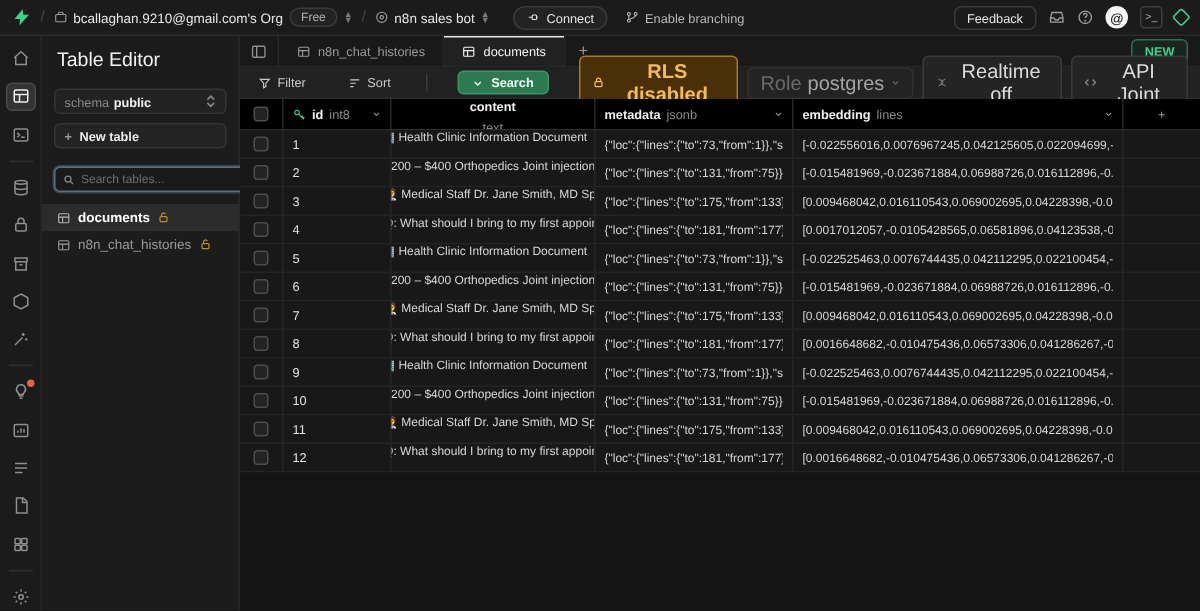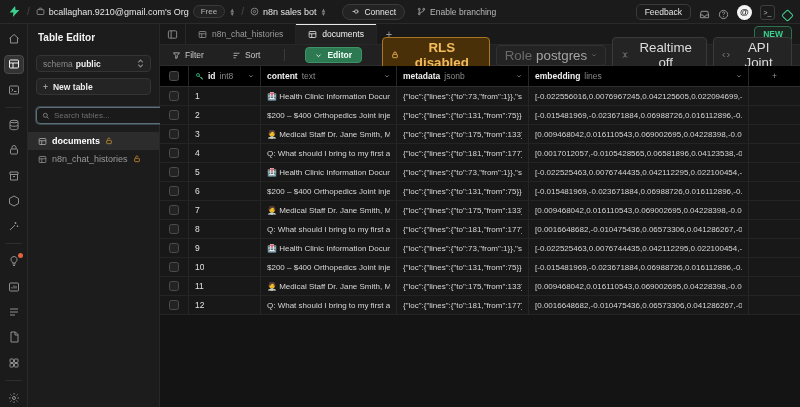--- a/index.html
+++ b/index.html
@@ -10,21 +10,21 @@
   
   .topbar { height:24px; background:#1b1b1b; border-bottom:1px solid #2a2a2a;
     display:flex; align-items:center; padding:0 8px; gap:6px; flex:none; font-size:9px; }
   .crumb-sep { color:#4a4a4a; font-size:10px; }
   .crumb { display:flex; align-items:center; gap:4px; color:#e6e6e6; }
   .pill { border:1px solid #3a3a3a; border-radius:9px; padding:1px 7px; color:#b4b4b4; font-size:8px; background:#222; }
   .updown { display:flex; flex-direction:column; line-height:4px; color:#7a7a7a; font-size:6px; }
   .tb-btn { display:flex; align-items:center; gap:4px; border:1px solid #3a3a3a; background:#232323;
     border-radius:5px; padding:2px 8px; color:#e6e6e6; font-size:8.5px; cursor:pointer; }
   .tb-ghost { display:flex; align-items:center; gap:4px; color:#b9b9b9; font-size:8.5px; cursor:pointer; }
-  .topbar-right { margin-left:auto; display:flex; align-items:flex-end; gap:8px; }
+  .topbar-right { margin-left:auto; display:flex; align-items:center; gap:8px; }
   .icon-plain { color:#9c9c9c; display:flex; align-items:center; cursor:pointer; }
   .avatar { width:15px; height:15px; border-radius:50%; background:#f5f5f5; color:#222;
     display:flex; align-items:center; justify-content:center; font-size:9px; font-weight:bold; cursor:pointer; }
   .term-box { width:15px; height:15px; border:1px solid #3e3e3e; border-radius:3px; color:#b9b9b9;
     font-size:7px; display:flex; align-items:center; justify-content:center; cursor:pointer; }
   .diamond { width:9px; height:9px; border:1.4px solid #3ecf8e; transform:rotate(45deg); border-radius:2px; cursor:pointer; }
 
   .shell { flex:1; display:flex; min-height:0; }
 
   
@@ -32,21 +32,21 @@
     flex-direction:column; align-items:center; padding-top:6px; gap:7px; flex:none; }
   .rail-item { width:20px; height:20px; border-radius:4px; display:flex; align-items:center;
     justify-content:center; color:#8f8f8f; cursor:pointer; position:relative; }
   .rail-item.active { background:#333; border:1px solid #4a4a4a; color:#f0f0f0; }
   .rail-div { width:16px; border-top:1px solid #2e2e2e; margin:1px 0; }
   .notif-dot { position:absolute; top:1px; right:1px; width:5px; height:5px; border-radius:50%; background:#e5633c; }
 
   
   .sidebar { width:132px; background:#1c1c1c; border-right:1px solid #282828; flex:none;
     display:flex; flex-direction:column; padding-top:8px; }
-  .sb-title { font-size:10px; font-weight:bold; color:#f2f2f2; padding:0 10px 10px; }
+  .sb-title { font-size:13px; font-weight:normal; color:#f2f2f2; padding:0 10px 10px; }
   .sb-select { margin:2px 8px 0; height:17px; border:1px solid #343434; background:#222; border-radius:4px;
     display:flex; align-items:center; padding:0 6px; gap:3px; font-size:8.5px; cursor:pointer; }
   .sb-select .lbl { color:#8a8a8a; }
   .sb-select .val { color:#f0f0f0; font-weight:bold; }
   .sb-newtable { margin:6px 8px 0; height:17px; border:1px solid #343434; background:#242424; border-radius:4px;
     display:flex; align-items:center; padding:0 6px; gap:5px; font-size:8.5px; color:#ededed; font-weight:bold; cursor:pointer; }
   .sb-search-row { margin:12px 8px 0; display:flex; gap:4px; }
   .sb-search { flex:1; height:17px; border:1px solid #5c6e78; box-shadow:0 0 0 1px #39464e; background:#1a1a1a;
     border-radius:4px; display:flex; align-items:center; padding:0 5px; gap:4px; }
   .sb-search input { flex:1; min-width:0; background:transparent; border:none; outline:none;
@@ -91,21 +91,21 @@
   .tbtn .dim { color:#8a8a8a; }
 
   
   .grid { flex:1; display:flex; flex-direction:column; min-height:0; }
   .g-header { height:21px; background:#000000; border-bottom:1px solid #2e2e2e; display:flex; flex:none; }
   .g-row { height:19px; display:flex; border-bottom:1px solid #242424; background:#181818; flex:none; }
   .gc { border-right:1px solid #262626; display:flex; align-items:center; padding:0 6px;
     overflow:hidden; white-space:nowrap; flex:none; }
   .gc.sel { width:29px; justify-content:center; }
   .gc.id  { width:72px; }
-  .gc.content { width:136px; }
+  .gc.content { width:136px;flex-direction:column; }
   .gc.meta { width:132px; }
   .gc.emb { width:220px; }
   .gc.add { width:51px; justify-content:center; border-right:none; color:#9a9a9a; cursor:pointer; }
   .g-header .gc { gap:4px; font-size:8.5px; }
   .col-name { color:#f0f0f0; font-weight:bold; }
   .col-type { color:#8a8a8a; }
   .g-header .chev { margin-left:auto; color:#8a8a8a; }
   .checkbox { width:10px; height:10px; border:1px solid #4c4c4c; border-radius:2.5px; background:#232323; cursor:pointer; }
   .cell-text { font-size:8px; color:#d6d6d6; overflow:hidden; white-space:nowrap; }
   .g-row .id .cell-text { font-size:8.5px; color:#e2e2e2; }
@@ -412,21 +412,21 @@
           </span>
           <span>Sort</span>
         </span>
         <span class="vdiv"></span>
         <button class="insert-btn">
           <span>
             <svg width="7" height="7" viewBox="0 0 24 24" fill="none" stroke="currentColor" stroke-width="3">
                 <path d="M5 9l7 7 7-7"></path>
               </svg>
           </span>
-          <span>Editor</span>
+          <span>Search</span>
         </button>
         <div class="toolbar-right">
           <button class="rls-btn">
             <span>
               <svg width="8" height="8" viewBox="0 0 24 24" fill="none" stroke="currentColor" stroke-width="2.5">
                   <rect x="5" y="10" width="14" height="10" rx="2"></rect>
                   <path d="M8 10V7a4 4 0 0 1 8 0v3"></path>
                 </svg>
             </span>
             <span>RLS disabled</span>

